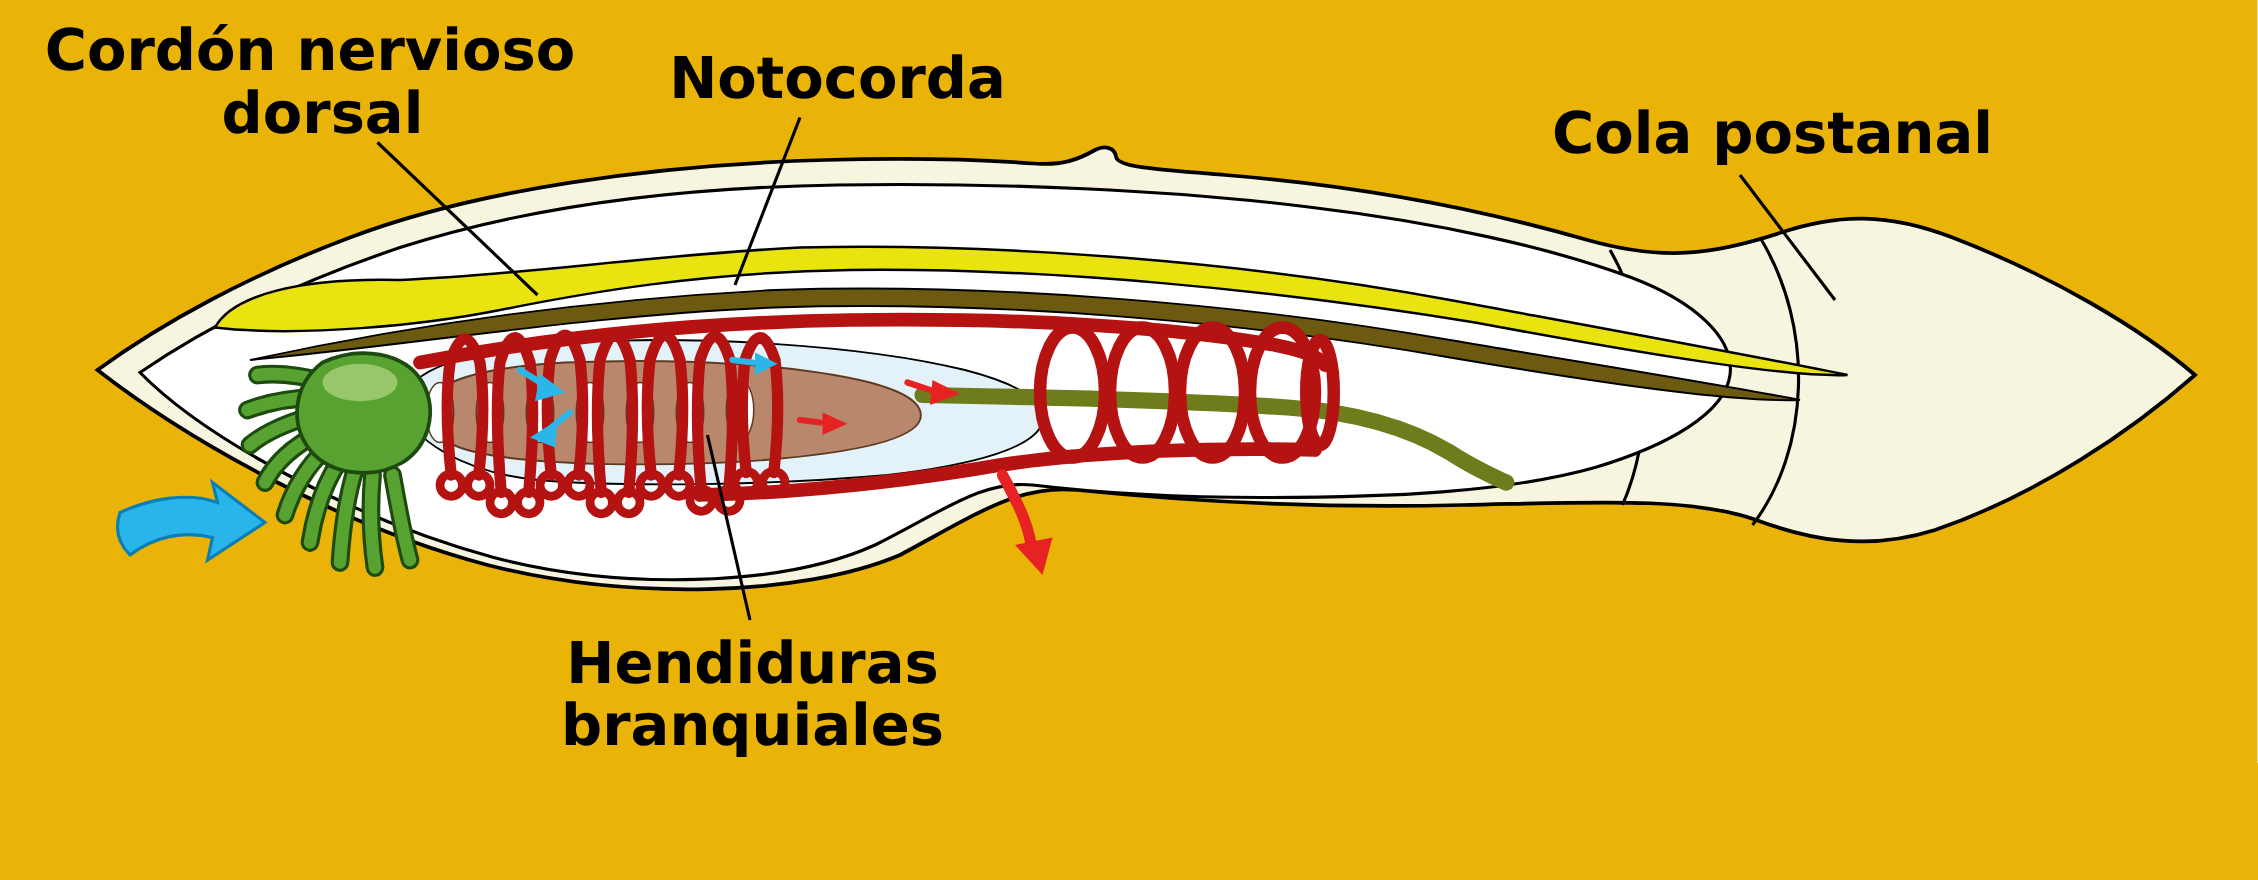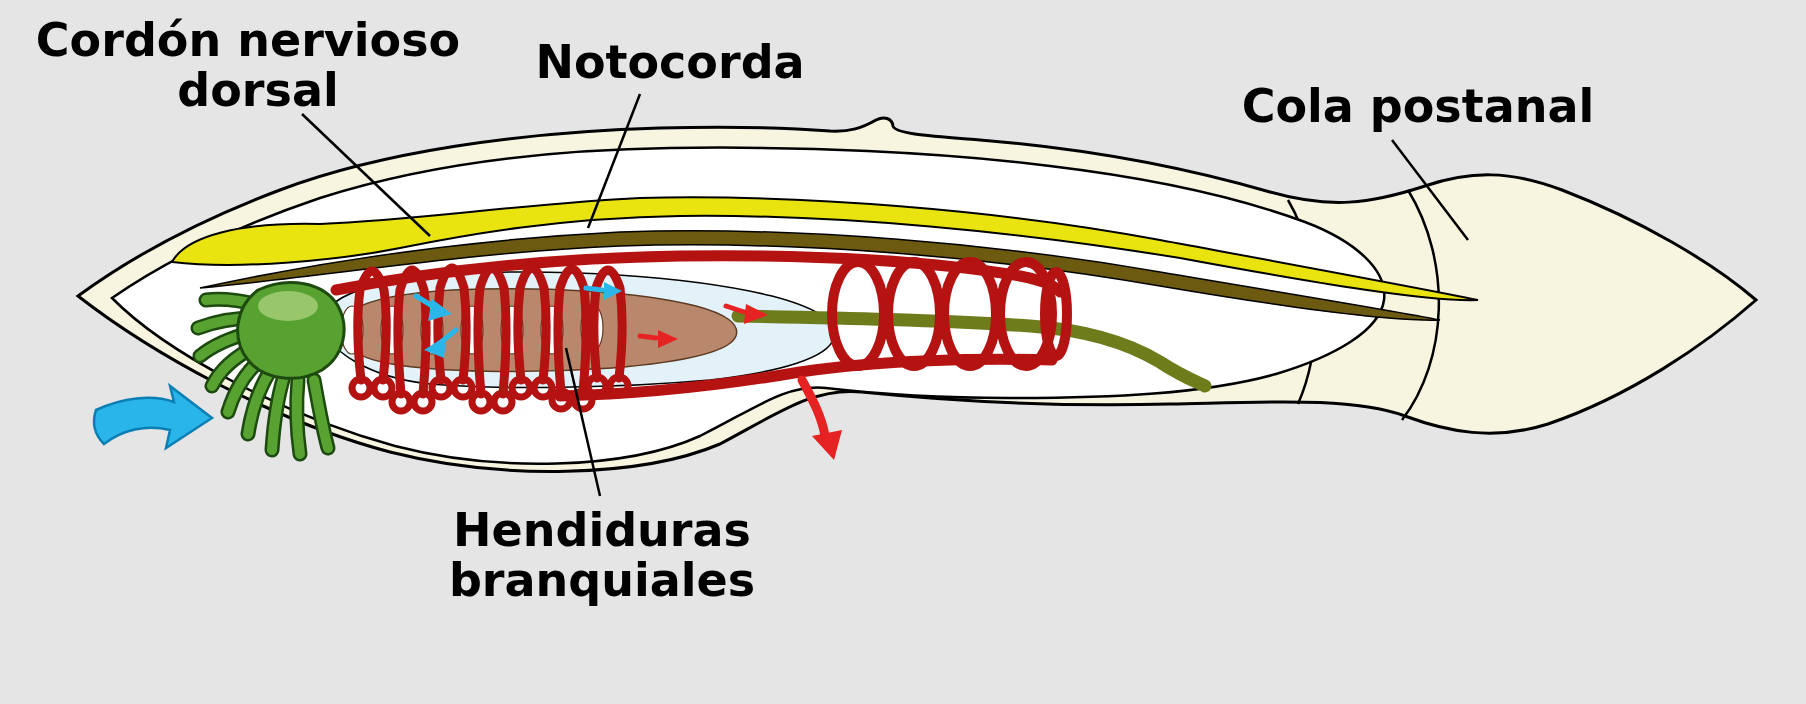--- a/index.html
+++ b/index.html
@@ -1,20 +1,20 @@
 <!DOCTYPE html>
 <html style="--line_black: #000000; --body_fill: #f7f5e0; --inner_white: #ffffff; --nerve_cord_yellow: #e9e410; --notochord_brown: #6b5a10; --cavity_blue: #e3f1f8; --pharynx_tan: #b9886c; --pharynx_outline: #5c3b22; --gill_slit_white: #ffffff; --gut_olive: #6f7c1c; --vessel_red: #b51212; --flow_arrow_cyan: #2ab6e8; --flow_arrow_red: #e62222; --cirri_green: #57a231; --cirri_dark: #1d4a0e; --cirri_highlight: #a8cf7a; --water_arrow_blue: #29b5e9; --water_arrow_outline: #0b7fb3; --label_color: #000000;"><head>
 <meta charset="utf-8">
 <style>
   html, body { margin: 0; padding: 0; background: #ffffff; }
   .canvas {
     position: relative;
     width: 1806px;
     height: 704px;
-    background: #e5e5e5;
+    background: #eab308;
     overflow: hidden;
   }
   svg { display: block; }
 
   .outline   { fill: var(--body_fill); stroke: var(--line_black); stroke-width: 3; }
   .inner     { fill: var(--inner_white); stroke: var(--line_black); stroke-width: 2.5; }
   .finline   { fill: none; stroke: var(--line_black); stroke-width: 2.5; }
   .nerve     { fill: var(--nerve_cord_yellow); stroke: var(--line_black); stroke-width: 2; }
   .noto      { fill: var(--notochord_brown); stroke: var(--line_black); stroke-width: 1.5; }
   .cavity    { fill: var(--cavity_blue); stroke: var(--line_black); stroke-width: 1.5; }

